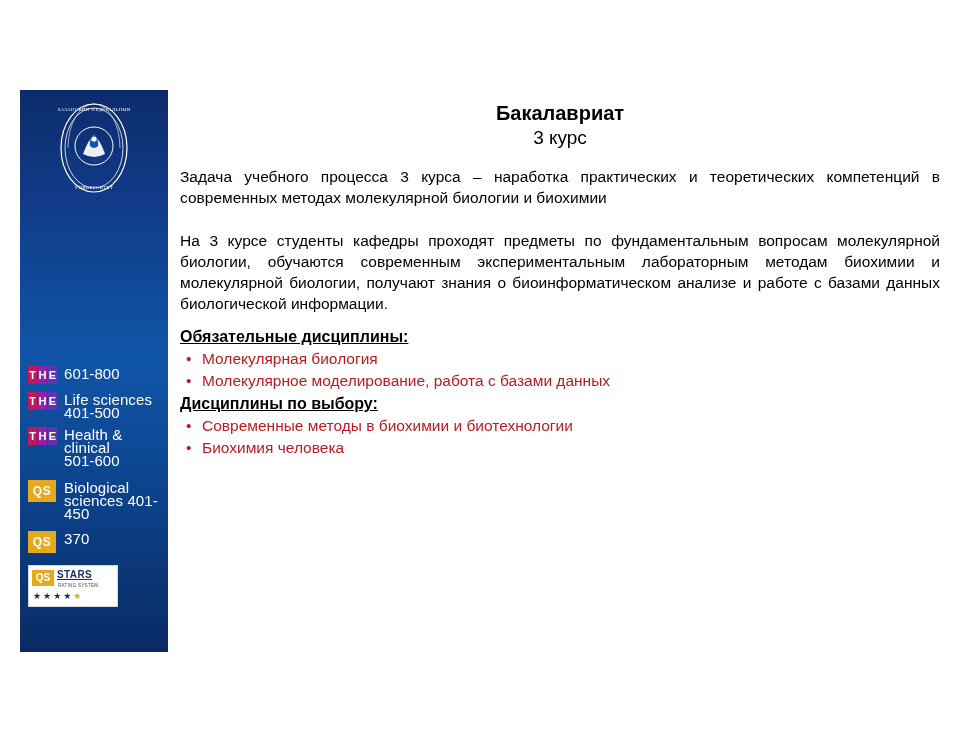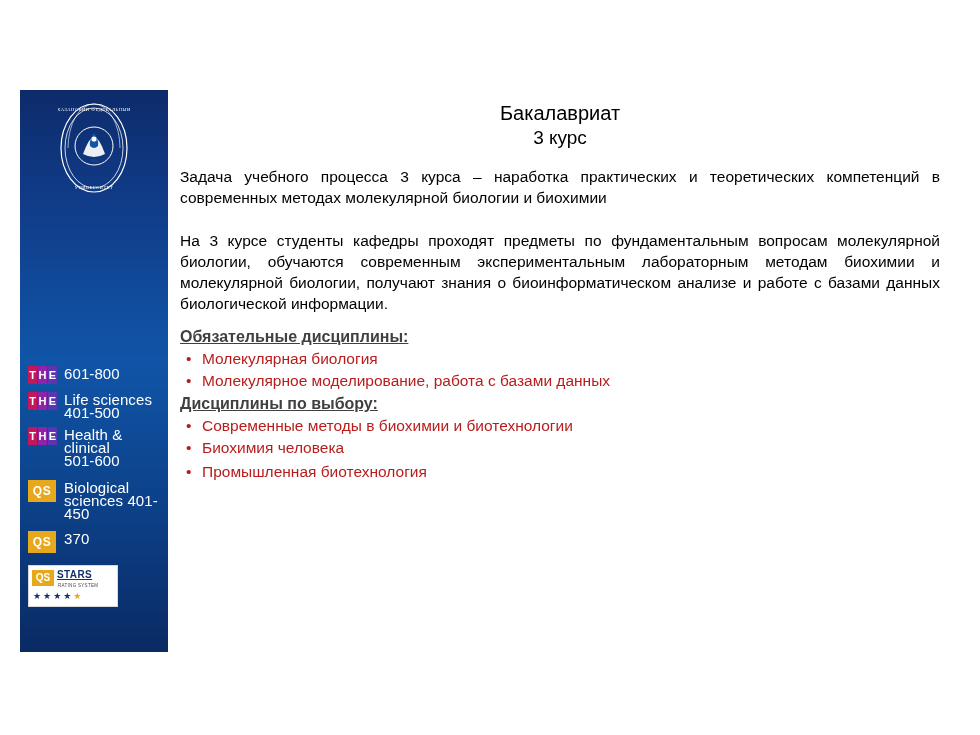--- a/index.html
+++ b/index.html
@@ -144,21 +144,21 @@
     color: #000000;
   }
   .title-main {
     font-size: 28px;
     font-weight: bold;
     line-height: 34px;
     letter-spacing: 0.2px;
   }
   .title-sub {
     font-size: 20px;
-    font-weight: normal;
+    font-weight: bold;
     line-height: 25px;
     margin-top: 3px;
   }
   .title-sub2 {
     font-size: 19px;
     font-weight: normal;
     line-height: 24px;
     text-align: center;
   }
 
@@ -172,21 +172,21 @@
   }
   .para.second {
     margin-top: 22px;
   }
 
   .section-head {
     margin-top: 14px;
     font-size: 16px;
     font-weight: bold;
     text-decoration: underline;
-    color: #404040;
+    color: #000000;
   }
   .section-head.tight {
     margin-top: 3px;
   }
   ul.bullets {
     list-style: none;
     margin: 2px 0 0 0;
     padding: 0;
   }
   ul.bullets li {
@@ -323,18 +323,15 @@
       <li>Молекулярная биология</li>
       <li>Молекулярное моделирование, работа с базами данных</li>
     </ul>
 
     <div class="section-head tight">Дисциплины по выбору:</div>
     <ul class="bullets">
       <li>Современные методы в биохимии и биотехнологии</li>
       <li>Биохимия человека</li>
     </ul>
 
-    <ul class="bullets">
-      <li>Промышленная биотехнология</li>
-    </ul>
 
   </div>
 </div>
 
 </body></html>

